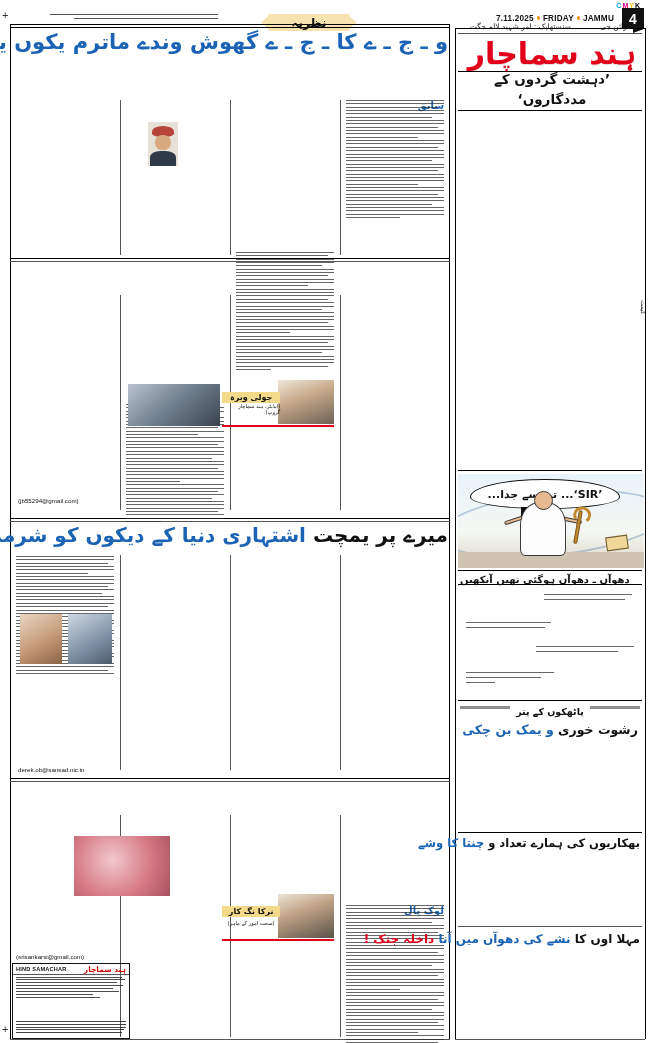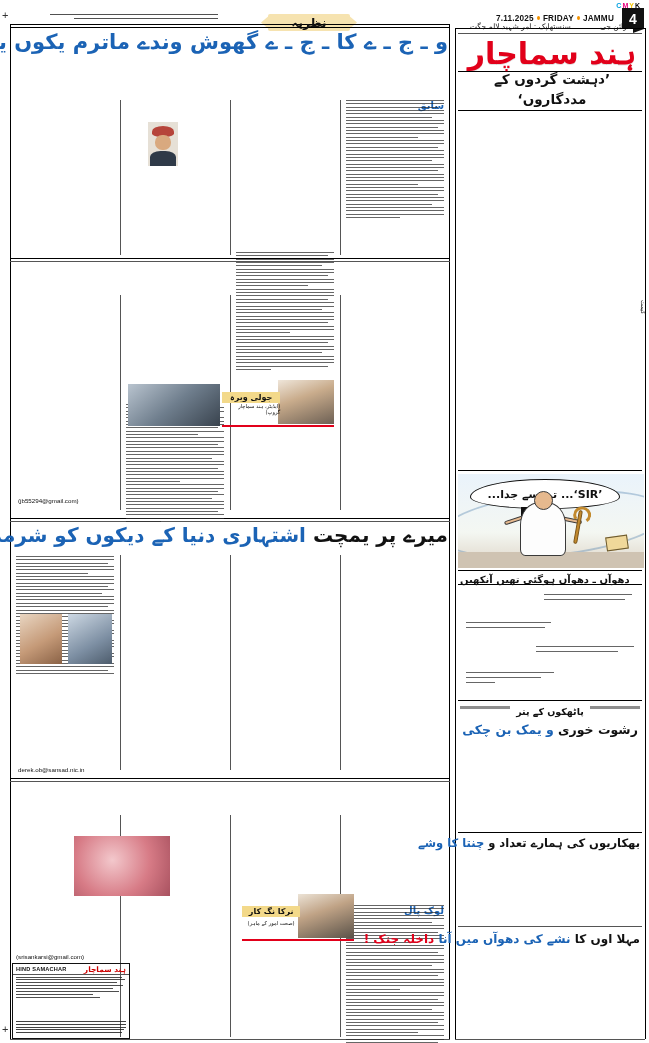--- a/index.html
+++ b/index.html
@@ -517,21 +517,21 @@
 
 
   <div class="photoplain warm" style="left:20px; top:614px; width:42px; height:50px;"></div>
   <div class="photoplain" style="left:68px; top:614px; width:44px; height:50px;"></div>
 
   <div class="email" style="left:18px; top:766px;">derek.ob@sansad.nic.in</div>
 
 
   <div class="photoplain" style="left:74px; top:836px; width:96px; height:60px; background:radial-gradient(circle at 40% 40%,#f3c8cc,#d77b86 55%,#a8515f);"></div>
 
-  <div class="bylinebox" style="left:222px; top:894px; width:112px; height:48px;margin-left:20px;">
+  <div class="bylinebox" style="left:222px; top:894px; width:112px; height:48px;">
     <div class="photoplain" style="right:0; top:0; width:56px; height:44px; background:linear-gradient(160deg,#ece3d6,#c0a386 40%,#5a5249);"></div>
     <div class="namebadge">نرکا نگ کار</div>
     <div class="namesub">(صحت امور کے ماہر)</div>
     <div class="redline"></div>
   </div>
 
   <div class="email" style="left:16px; top:953px;">(srisankarsi@gmail.com)</div>
 
   <div class="colophon">
     <div class="logo">

